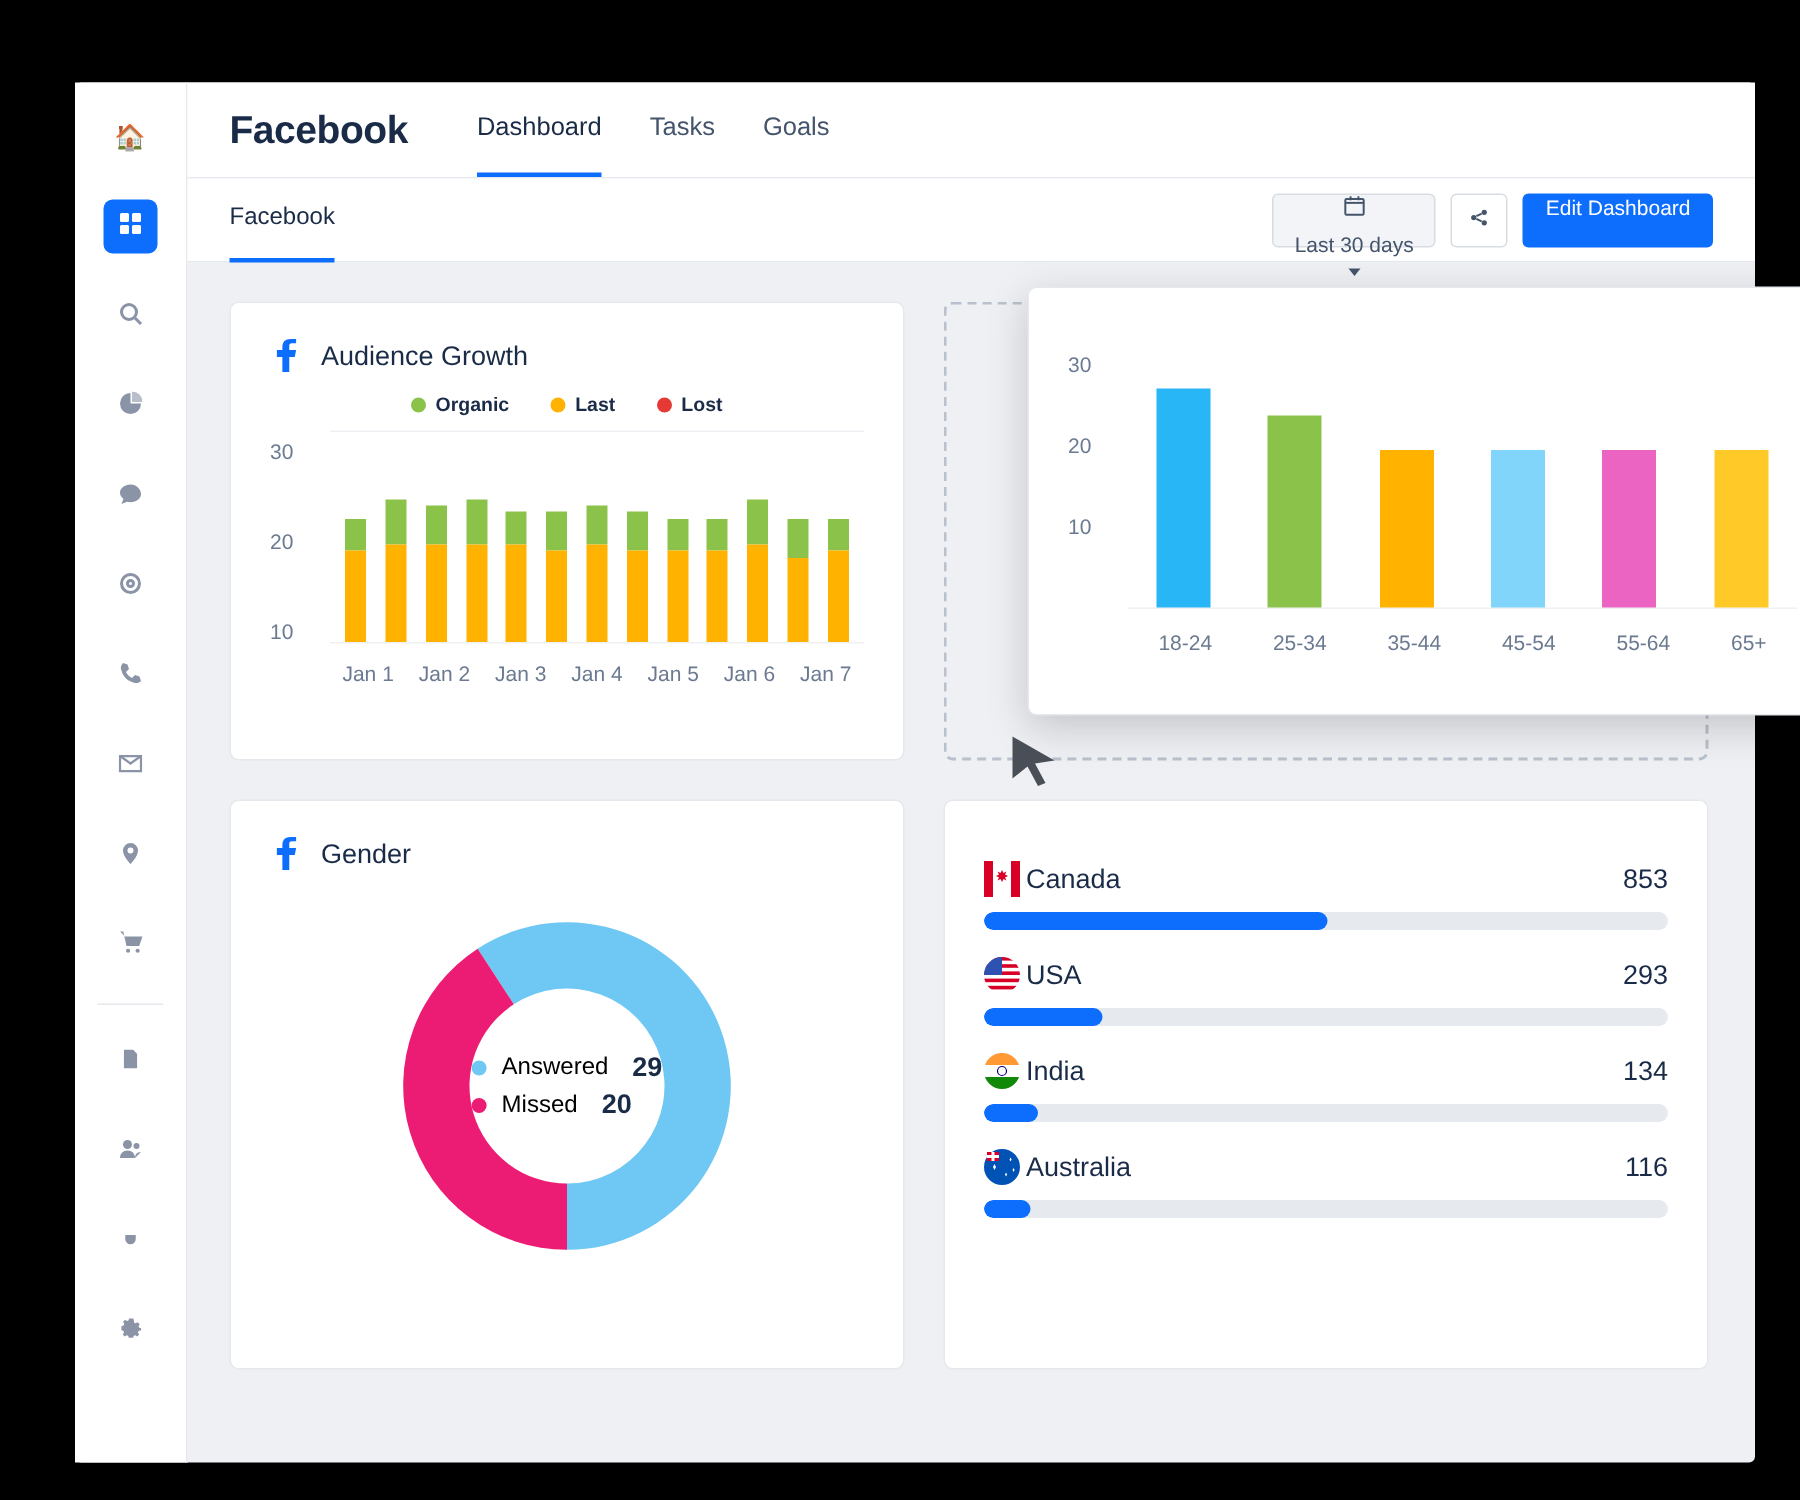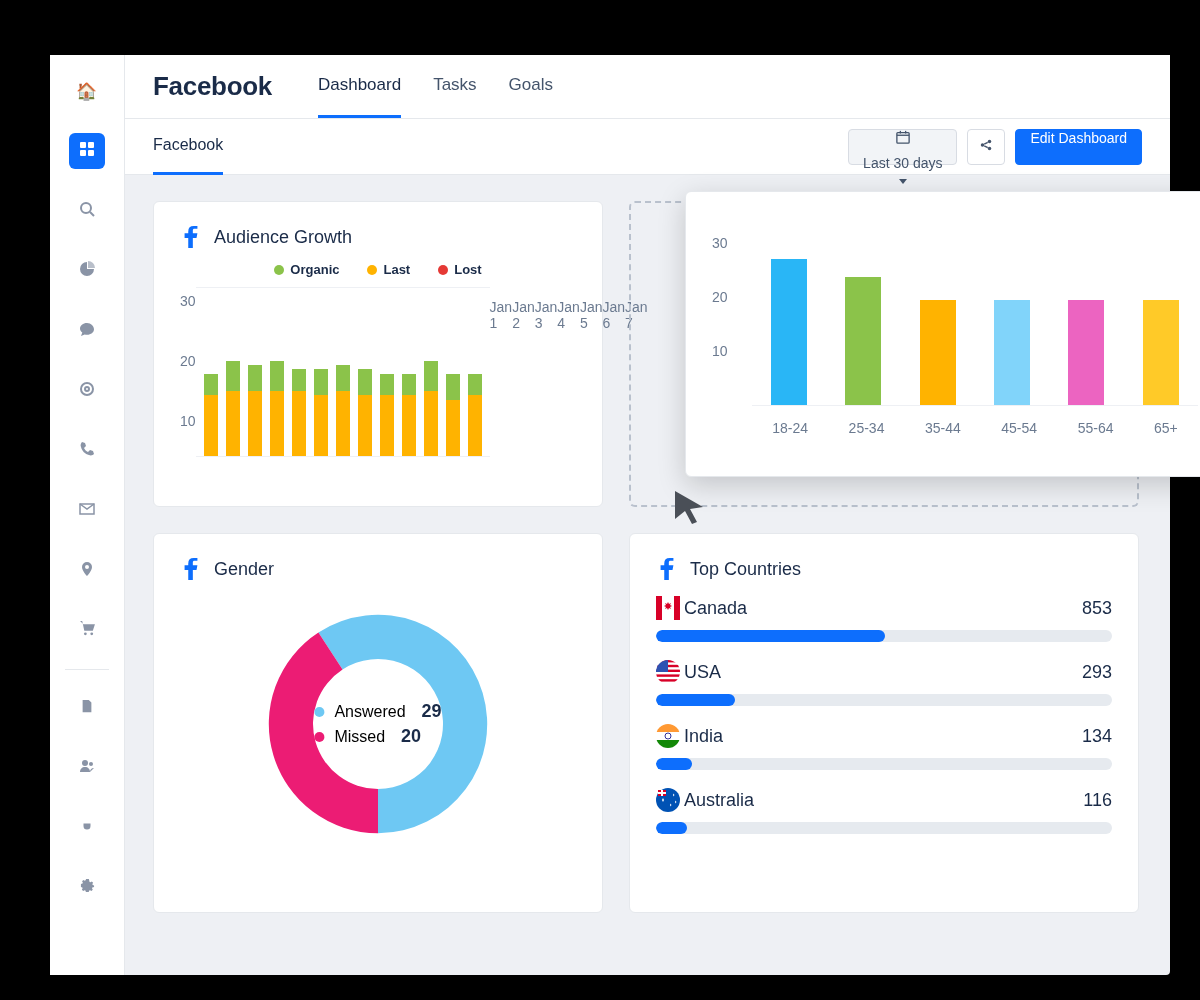--- a/index.html
+++ b/index.html
@@ -36,21 +36,21 @@
   .card-title { display:flex; align-items:center; gap:12px; font-size:18px; color:#1a2b48; font-weight:500; margin-bottom:14px;}
   .fb-icon { width:22px; display:inline-flex; justify-content:center;}
   .fb-icon svg { width:18px; height:22px;}
 
   
   .legend { display:flex; gap:28px; justify-content:center; font-size:13px; font-weight:700; color:#1a2b48; margin-bottom:10px;}
   .legend span { display:flex; align-items:center; gap:6px;}
   .dot { width:10px; height:10px; border-radius:50%; display:inline-block;}
   .ag-chart { display:flex; height:170px;}
   .ag-axis { width:40px; display:flex; flex-direction:column; justify-content:space-between; padding: 6px 0 28px; font-size:14px; color:#6b7a90;}
-  .ag-bars-wrap { flex:1; display:flex; flex-direction:row;}
+  .ag-bars-wrap { flex:1; display:flex; flex-direction:column;}
   .ag-grid { flex:1; border-top:1px solid #eef0f4; border-bottom:1px solid #eef0f4; display:flex; align-items:flex-end; justify-content:space-around; gap:8px; padding:0 8px;}
   .ag-col { display:flex; gap:4px; align-items:flex-end;}
   .bar { width:14px; display:flex; flex-direction:column; justify-content:flex-end;}
   .seg { width:100%;}
   .ag-xlabels { display:flex; justify-content:space-around; font-size:14px; color:#6b7a90; padding-top:12px;}
 
   
   .donut-wrap { display:flex; justify-content:center; position:relative;}
   .donut { width:260px; height:260px;}
   .donut-legend { position:absolute; left:50%; top:50%; transform:translate(-50%,-50%); font-size:16px;}
@@ -411,28 +411,20 @@
           <div class="row">
               <i class="dot" style="background:#ec1c74"></i>
               <span>Missed</span>
               <span class="val">20</span>
             </div>
         </div>
       </div>
     </div>
 
     <div class="card" style="left:504px; top:358px; width:510px; height:380px;">
-      <div class="card-title">
-        <span class="fb-icon">
-            <svg viewBox="0 0 16 24" fill="#0d6efd">
-              <path d="M10 24V13h4l1-5h-5V5c0-1.4.4-2 2-2h3V0h-4C7 0 5 2 5 6v2H1v5h4v11h5z"></path>
-            </svg>
-          </span>
-        <span>Top Countries</span>
-      </div>
       <div id="countries">
           <div class="country-row">
       <div class="country-head">
         <div class="name">
                 <span class="flag"><svg viewBox="0 0 24 24">
                     <circle cx="12" cy="12" r="12" fill="#fff"></circle>
                     <rect x="0" y="0" width="6" height="24" fill="#d80027"></rect>
                     <rect x="18" y="0" width="6" height="24" fill="#d80027"></rect>
                     <path fill="#d80027" d="M12 6l1 2 2-1-1 2 2 1-2 1 1 2-2-1-1 2-1-2-2 1 1-2-2-1 2-1-1-2 2 1z"></path>
                   </svg></span>

